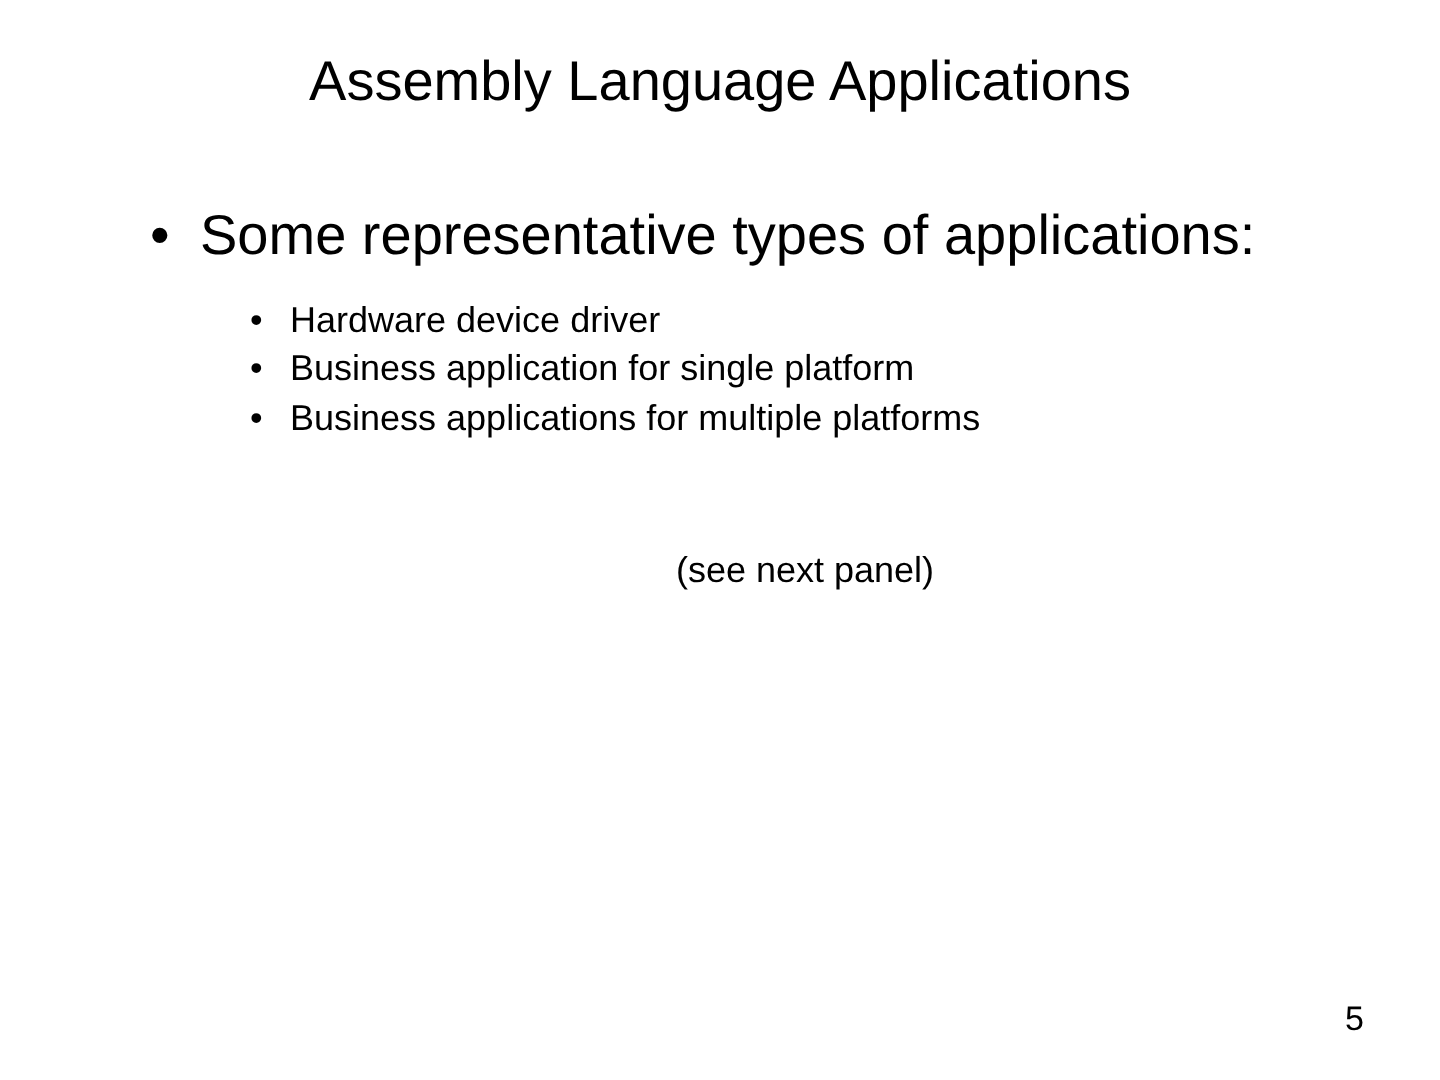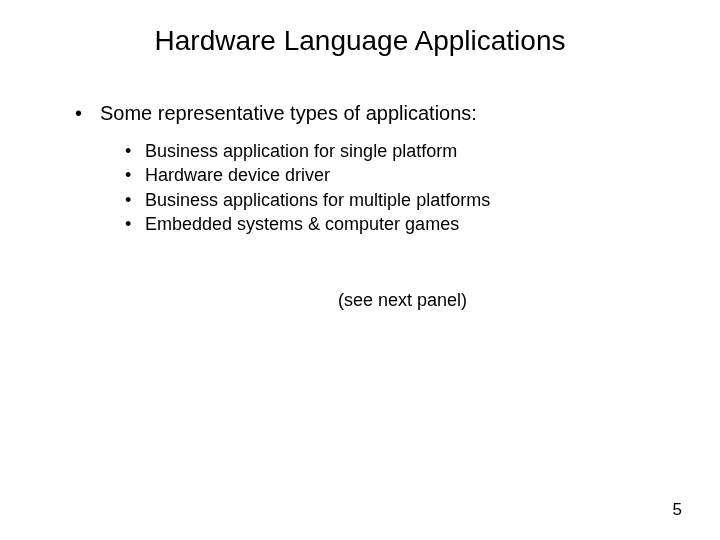--- a/index.html
+++ b/index.html
@@ -26,21 +26,21 @@
       font-size: 28px;
       font-weight: normal;
       text-align: center;
       margin-bottom: 45px;
       padding: 0 40px;
     }
     .content {
       padding-left: 75px;
     }
     .bullet-main {
-      font-size: 20px;
+      font-size: 28px;
       margin-bottom: 14px;
       position: relative;
       padding-left: 25px;
     }
     .bullet-main::before {
       content: "•";
       position: absolute;
       left: 0;
       top: 0;
     }
@@ -69,25 +69,24 @@
       position: absolute;
       bottom: 20px;
       right: 38px;
       font-size: 17px;
     }
   </style>
 </head>
 <body>
 
 <div class="slide">
-  <h1 class="title">Hardware Language Applications</h1>
+  <h1 class="title">Assembly Language Applications</h1>
   <div class="content">
     <div class="bullet-main">Some representative types of applications:</div>
     <div class="sub-list">
+      <div class="bullet-sub">Hardware device driver</div>
       <div class="bullet-sub">Business application for single platform</div>
-      <div class="bullet-sub">Hardware device driver</div>
       <div class="bullet-sub">Business applications for multiple platforms</div>
-      <div class="bullet-sub">Embedded systems &amp; computer games</div>
     </div>
     <div class="note">(see next panel)</div>
   </div>
   <div class="page-number">5</div>
 </div>
 
 </body></html>

